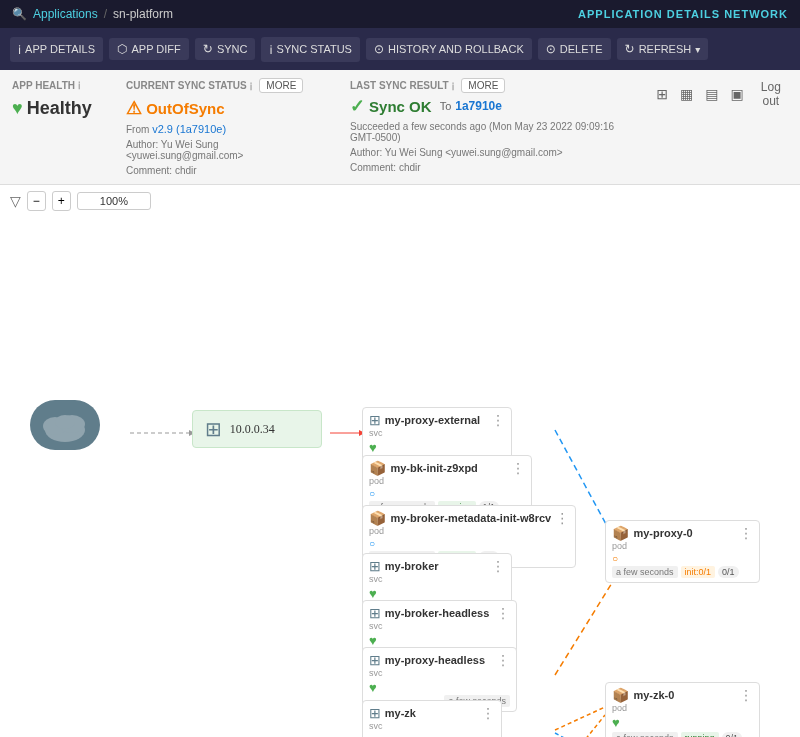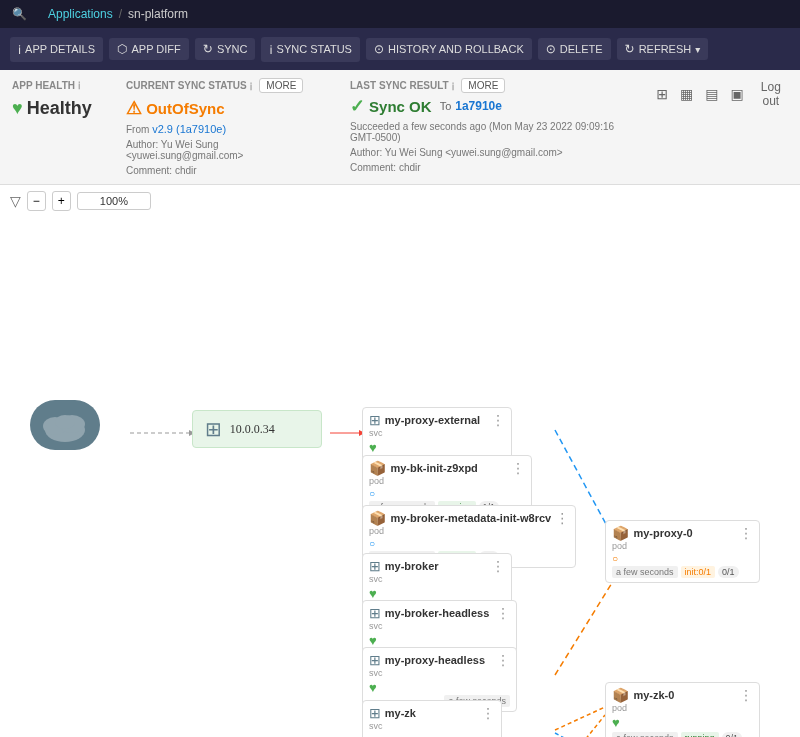--- a/index.html
+++ b/index.html
@@ -25,21 +25,20 @@
     .top-bar-left {
       display: flex;
       align-items: center;
       gap: 6px;
       font-size: 12px;
       color: #ccc;
     }
     .top-bar-left .app-link {
       color: #4dd0e1;
       cursor: pointer;
-      margin-left: 15px;
     }
     .top-bar-left .separator { color: #666; }
     .top-bar-left .current-app { color: #ccc; }
     .top-bar-right {
       font-size: 11px;
       font-weight: bold;
       color: #4dd0e1;
       letter-spacing: 1px;
     }
     
@@ -299,20 +298,21 @@
 </head>
 <body>
 
 <div class="top-bar">
   <div class="top-bar-left">
     <span>🔍</span>
     <span class="app-link">Applications</span>
     <span class="separator">/</span>
     <span class="current-app">sn-platform</span>
   </div>
+  <div class="top-bar-right">APPLICATION DETAILS NETWORK</div>
 </div>
 
 <div class="toolbar">
   <button class="toolbar-btn">
     <span class="btn-icon">ℹ</span>
     <span>APP DETAILS</span>
   </button>
   <button class="toolbar-btn">
     <span class="btn-icon">⬡</span>
     <span>APP DIFF</span>

